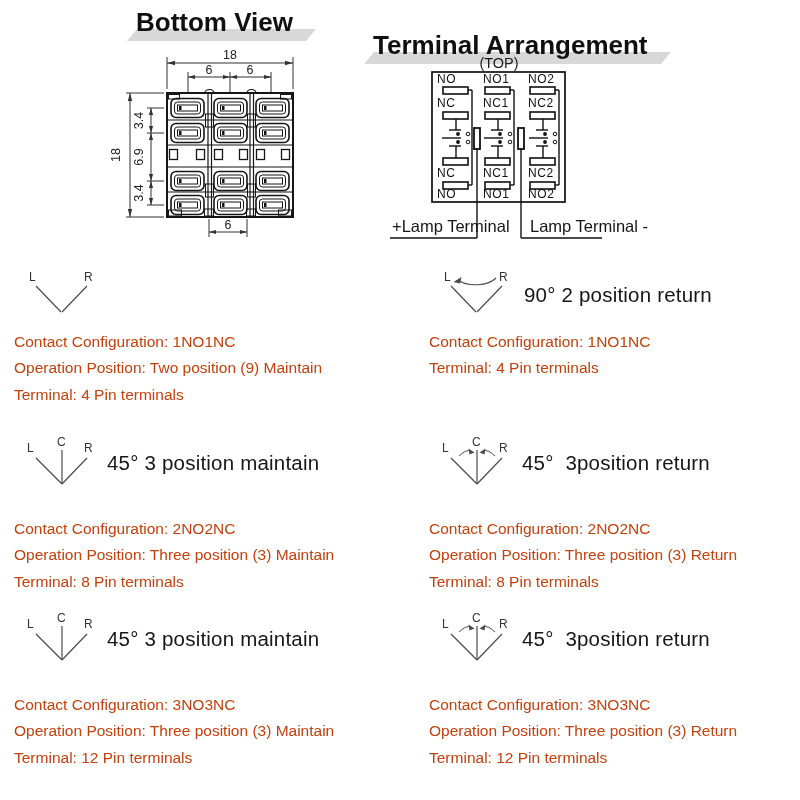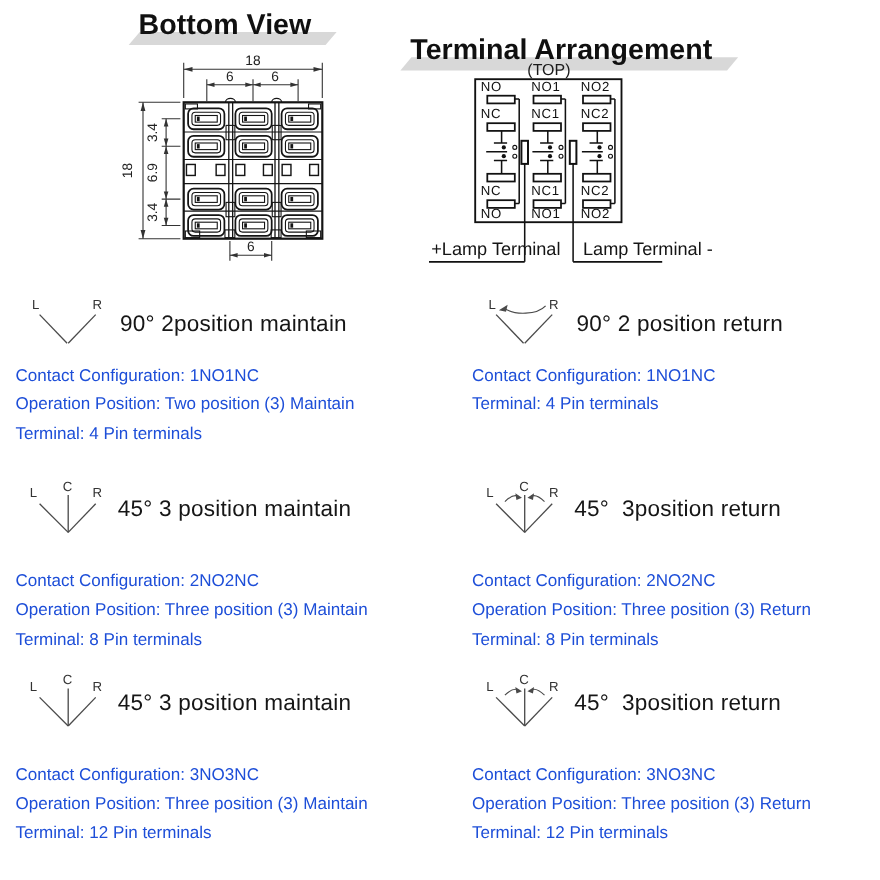--- a/index.html
+++ b/index.html
@@ -8,34 +8,34 @@
     font-family:"Liberation Sans", sans-serif;color:#1d1d1d;
   }
   .hdr{
     position:absolute;font-size:26px;font-weight:bold;color:#101010;
     white-space:nowrap;z-index:0;padding:2px 4px;
   }
   .hdr::before{
     content:"";position:absolute;left:0;right:-14px;bottom:-1px;height:12px;
     background:#d8d8d8;transform:skewX(-40deg);z-index:-1;
   }
-  #hdr-left{left:122px;top:5px;text-align:center;}
+  #hdr-left{left:132px;top:5px;text-align:center;}
   #hdr-right{left:369px;top:5px;margin-top:23px;}
   .diagram{position:absolute;}
   #bottom-view-svg{left:95px;top:46px;}
   #terminal-svg{left:378px;top:50px;}
   .spec{position:absolute;}
   .spec-head{display:flex;align-items:flex-start;}
   .spec-icon{flex:0 0 auto;margin-left:10px;}
   .spec-title{
     font-size:20.5px;color:#161616;margin:15px 0 0 7px;white-space:pre;
     letter-spacing:0.2px;
   }
   .spec-lines{margin-top:28px;}
-  .spec-lines div{font-size:15.5px;line-height:26.4px;color:#1d4ed8;white-space:pre;}
+  .spec-lines div{font-size:15.5px;line-height:26.4px;color:#c2410c;white-space:pre;}
   #spec-0-left{left:14px;top:268px;}  #spec-0-right{left:429px;top:268px;}
   #spec-0-left .spec-lines, #spec-0-right .spec-lines{margin-top:11px;}
   #spec-1-left{left:14px;top:436px;}  #spec-1-right{left:429px;top:436px;}
   #spec-2-left{left:14px;top:612px;}  #spec-2-right{left:429px;top:612px;}
   svg text{fill:#1b1b1b;}
   .dimtext{font-size:12.5px;fill:#222;}
   .lbl{font-size:12px;letter-spacing:0.6px;fill:#111;}
   .lamp-lbl{font-size:16.5px;fill:#151515;}
   .icon-lbl{font-size:12px;fill:#333;}
 </style>
@@ -262,25 +262,24 @@
 <div class="spec" id="spec-0-left">
   <div class="spec-head">
     <svg class="spec-icon" width="78" height="50" viewBox="0 0 78 50">
       <text class="icon-lbl" x="5" y="13">L</text>
       <text class="icon-lbl" x="60" y="13">R</text>
       <g stroke="#4a4a4a" stroke-width="1.2" fill="none">
         <line x1="12" y1="18" x2="37" y2="44"></line>
           <line x1="63" y1="18" x2="38" y2="44"></line>
       </g>
     </svg>
-    <div class="spec-title">90° 2position maintain</div>
   </div>
   <div class="spec-lines">
     <div>Contact Configuration: 1NO1NC</div>
-    <div>Operation Position: Two position (3) Maintain</div>
+    <div>Operation Position: Two position (9) Maintain</div>
     <div>Terminal: 4 Pin terminals</div>
   </div>
 </div>
 
 <div class="spec" id="spec-0-right">
   <div class="spec-head">
     <svg class="spec-icon" width="78" height="50" viewBox="0 0 78 50">
       <text class="icon-lbl" x="5" y="13">L</text>
       <text class="icon-lbl" x="60" y="13">R</text>
       <g stroke="#4a4a4a" stroke-width="1.2" fill="none">

